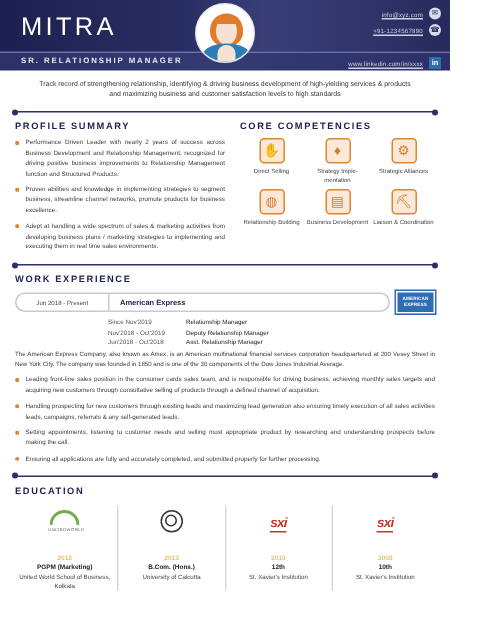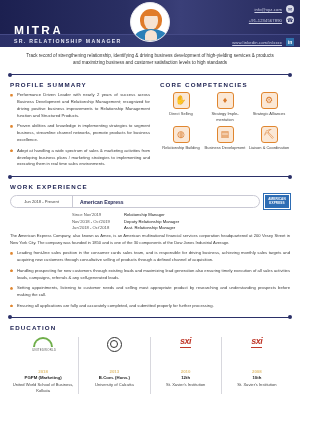--- a/index.html
+++ b/index.html
@@ -11,22 +11,22 @@
   }
   .page { position: relative; width: 300px; height: 424px; background:#fff; }
 
   
   .header-band {
     position: relative;
     height: 34px;
     background: linear-gradient(90deg,#1c2050 0%, #2a2f63 42%, #3a3f78 60%, #262a5c 100%);
   }
   .header-name {
-    position: absolute; left: 14px; top: 24px;
-    color: #ffffff; font-size: 12px; font-weight: bold;
+    position: absolute; left: 14px; top: 8px;
+    color: #ffffff; font-size: 17px; font-weight: normal;
     letter-spacing: 2.2px;
   }
   .header-contact {
     position: absolute; right: 6px; top: 5px;
     display: flex; flex-direction: column; gap: 3px; align-items: flex-end;
   }
   .contact-row { display: flex; align-items: center; gap: 4px; }
   .contact-text {
     color: #cfd2e6; font-size: 4.1px; letter-spacing: .15px;
     text-decoration: underline; text-underline-offset: 1px;
@@ -140,21 +140,21 @@
     margin: 2px 0 4px;
   }
 
   
   .edu-grid { display:flex; padding: 2px 8px 0; }
   .edu-cell {
     flex:1; text-align:center; padding: 0 3px;
     border-right: 0.8px solid #d8d8de;
   }
   .edu-cell:last-child { border-right:none; }
-  .edu-logo { height:18px; display:flex; align-items:flex-start; justify-content:center; margin-bottom:14px; }
+  .edu-logo { height:18px; display:flex; align-items:flex-end; justify-content:center; margin-bottom:14px; }
   .logo-uw { width:22px; height:15px; position:relative; }
   .logo-uw .arc { width:20px; height:10px; border:2px solid #6fae4a; border-bottom:none; border-radius:20px 20px 0 0; margin:0 auto; }
   .logo-uw .txt { font-size:2.8px; color:#555; text-align:center; letter-spacing:.3px; margin-top:1px; }
   .logo-cu { width:15px; height:15px; border-radius:50%; border:1.4px solid #333; display:flex; align-items:center; justify-content:center; }
   .logo-cu .in { width:8px; height:8px; border-radius:50%; border:1.2px solid #333; }
   .logo-sxi { font-size:9px; font-style:italic; font-weight:bold; color:#c0392b; letter-spacing:-.5px; border-bottom:1.2px solid #c0392b; line-height:1; padding-bottom:1px; }
   .edu-year { font-size:4.4px; font-weight:bold; color:#e3c27a; margin-bottom:1.5px; }
   .edu-deg { font-size:4.3px; font-weight:bold; color:#222; margin-bottom:1.5px; }
   .edu-inst { font-size:4.1px; color:#444; line-height:1.5; }
 </style>

